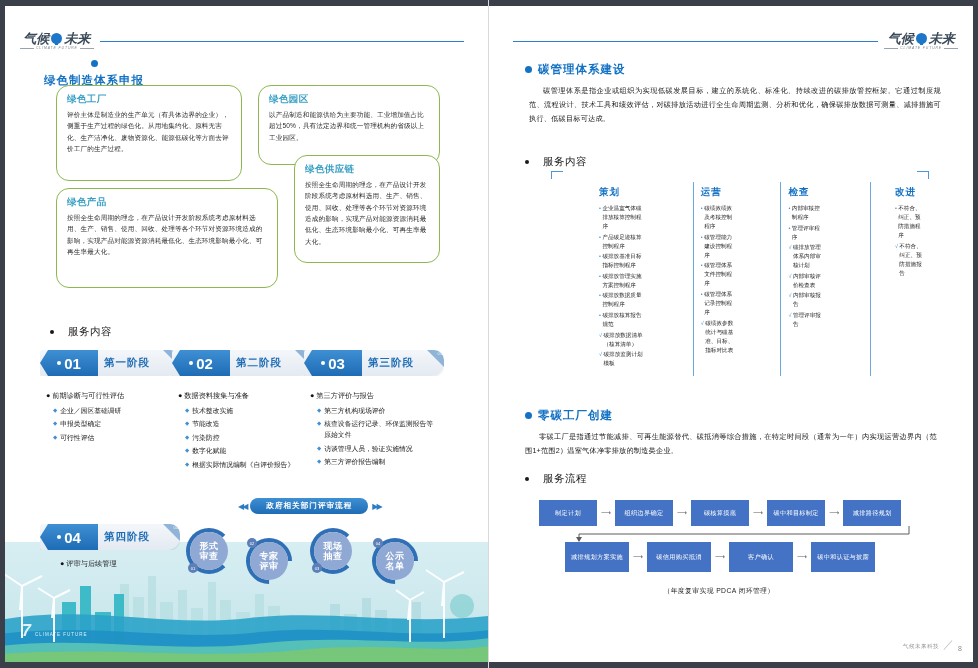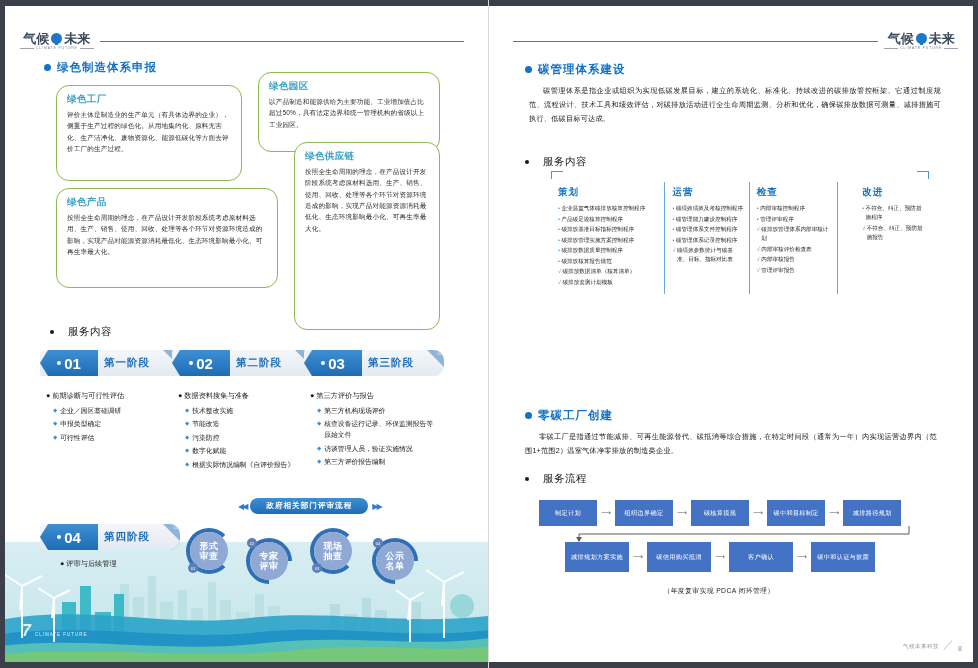--- a/index.html
+++ b/index.html
@@ -17,21 +17,21 @@
   .frame-top, .frame-bottom {
     position:absolute; left:0; right:0; height:6px; background:#3a3f49; z-index:40;
   }
   .frame-top { top:0; } .frame-bottom { bottom:0; }
   .frame-left, .frame-right {
     position:absolute; top:0; bottom:0; width:5px; background:#3a3f49; z-index:40;
   }
   .frame-left{left:0;} .frame-right{right:0;}
 
   
-  .hdr { position:absolute; top:30px; height:22px; display:flex; align-items:center; }
+  .hdr { position:absolute; top:30px; height:22px; display:flex; align-items:center;font-style:italic; }
   .hdr-left { left:14px; right:24px; }
   .hdr-right { left:24px; right:14px; justify-content:flex-end; }
   .hdr-rule { flex:1 1 auto; height:1px; background:#2f7fd0; }
   .logo { display:flex; flex-direction:column; align-items:center; padding:0 6px; }
   .logo-main { display:flex; align-items:center; gap:1px; font-size:13px; font-weight:bold;
                color:#3b4a5a; letter-spacing:0px; line-height:1; font-family:"DejaVu Sans",sans-serif;}
   .logo-bulb { display:inline-block; width:11px; height:11px; border-radius:50%;
                background:#1d76c7; position:relative; margin:0 1px; }
   .logo-bulb::after{content:""; position:absolute; left:4px; top:9px; width:3px; height:3px;
                background:#1d76c7;}
@@ -122,21 +122,21 @@
            text-align:justify; letter-spacing:0.2px; }
   .prose .ind { display:block; text-indent:14px; }
 
   
   .cmt { position:absolute; }
   .cmt-title-row { position:relative; height:22px; display:flex; align-items:center; }
   .cmt-title { font-size:10.5px; font-weight:bold; color:#1472c4; letter-spacing:3px;
                padding:0 10px; white-space:nowrap; }
   .cmt-line { flex:1 1 auto; height:1.2px; background:#4f96d6; }
   .cmt-body { display:flex; border-top:none; position:relative; }
-  .cmt-col { flex:1 1 0; padding:4px 5px 6px 7px; position:relative; }
+  .cmt-col { flex:1 1 0; padding:4px 5px 6px 7px; position:relative;margin-left:41px; }
   .cmt-col + .cmt-col { border-left:1.2px solid #6aa8dd; }
   .cmt-col h5 { font-size:9.5px; color:#1472c4; font-weight:bold; margin-bottom:5px;
                 letter-spacing:1px; }
   .cmt-col ul { list-style:none; }
   .cmt-col li { font-size:5.6px; line-height:1.62; color:#1f1f1f; display:flex;
                 gap:1.5px; margin-bottom:1.5px; }
   .cmt-col li .mk { color:#3f8fd4; flex:0 0 auto; font-size:5.4px;}
   .cmt-col li .tx { flex:1 1 auto; }
   .cmt-bracket-l, .cmt-bracket-r { position:absolute; top:11px; width:12px; height:8px; }
   .cmt-bracket-l { left:0; border-left:1.2px solid #4f96d6; border-top:1.2px solid #4f96d6; }
@@ -179,41 +179,41 @@
         </div>
         <div class="logo-sub">
           <i></i>
             <span>CLIMATE FUTURE</span>
             <i></i>
         </div>
       </div>
       <div class="hdr-rule"></div>
     </div>
 
-    <div class="sec-head" style="left:44px; top:60px;">
+    <div class="sec-head" style="left:44px; top:60px;flex-direction:column;">
       <span class="dot-blue"></span>
       <span>绿色制造体系申报</span>
     </div>
 
     <div class="gbox" style="left:56px; top:85px; width:186px; height:96px;">
       <h4>绿色工厂</h4>
       <p>评价主体是制造业的生产单元（有具体边界的企业），侧重于生产过程的绿色化。从用地集约化、原料无害化、生产洁净化、废物资源化、能源低碳化等方面去评价工厂的生产过程。</p>
     </div>
 
-    <div class="gbox" style="left:258px; top:72px; width:182px; height:80px;">
+    <div class="gbox" style="left:258px; top:85px; width:182px; height:80px;">
       <h4>绿色园区</h4>
       <p>以产品制造和能源供给为主要功能、工业增加值占比超过50%，具有法定边界和统一管理机构的省级以上工业园区。</p>
     </div>
 
     <div class="gbox" style="left:56px; top:188px; width:222px; height:100px;">
       <h4>绿色产品</h4>
       <p>按照全生命周期的理念，在产品设计开发阶段系统考虑原材料选用、生产、销售、使用、回收、处理等各个环节对资源环境造成的影响，实现产品对能源资源消耗最低化、生态环境影响最小化、可再生率最大化。</p>
     </div>
 
-    <div class="gbox" style="left:294px; top:142px; width:146px; height:188px;">
+    <div class="gbox" style="left:294px; top:155px; width:146px; height:108px;">
       <h4>绿色供应链</h4>
       <p>按照全生命周期的理念，在产品设计开发阶段系统考虑原材料选用、生产、销售、使用、回收、处理等各个环节对资源环境造成的影响，实现产品对能源资源消耗最低化、生态环境影响最小化、可再生率最大化。</p>
     </div>
 
     <div class="sub-head" style="left:50px; top:325px;">
       <span class="dot-sm"></span>
       <span>服务内容</span>
     </div>
 
     <div class="phase" style="left:40px; top:350px;">

